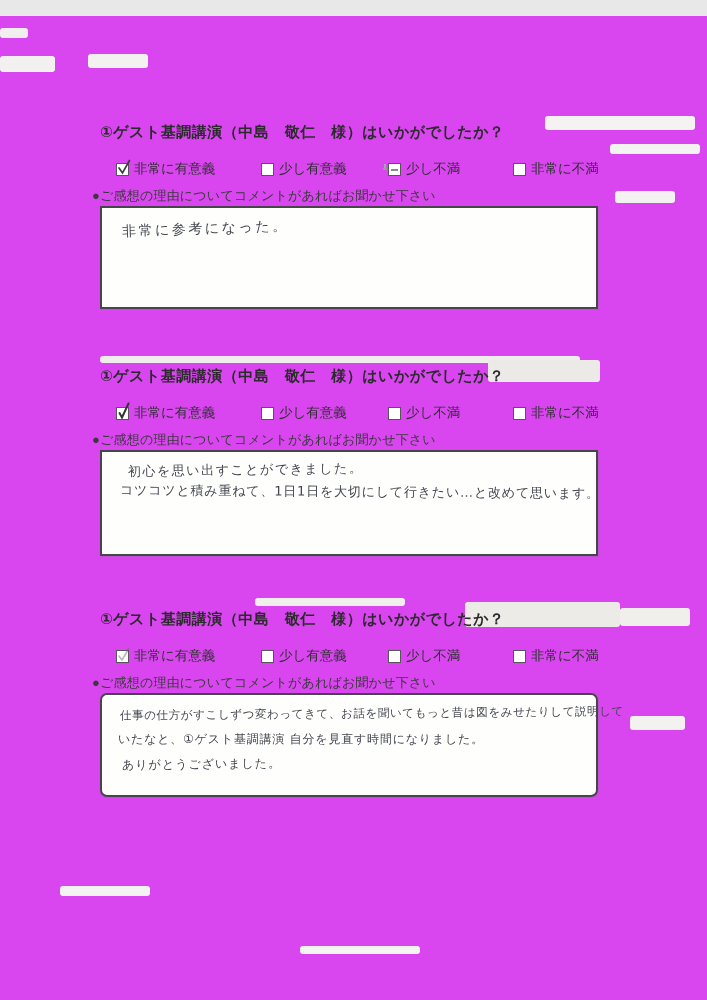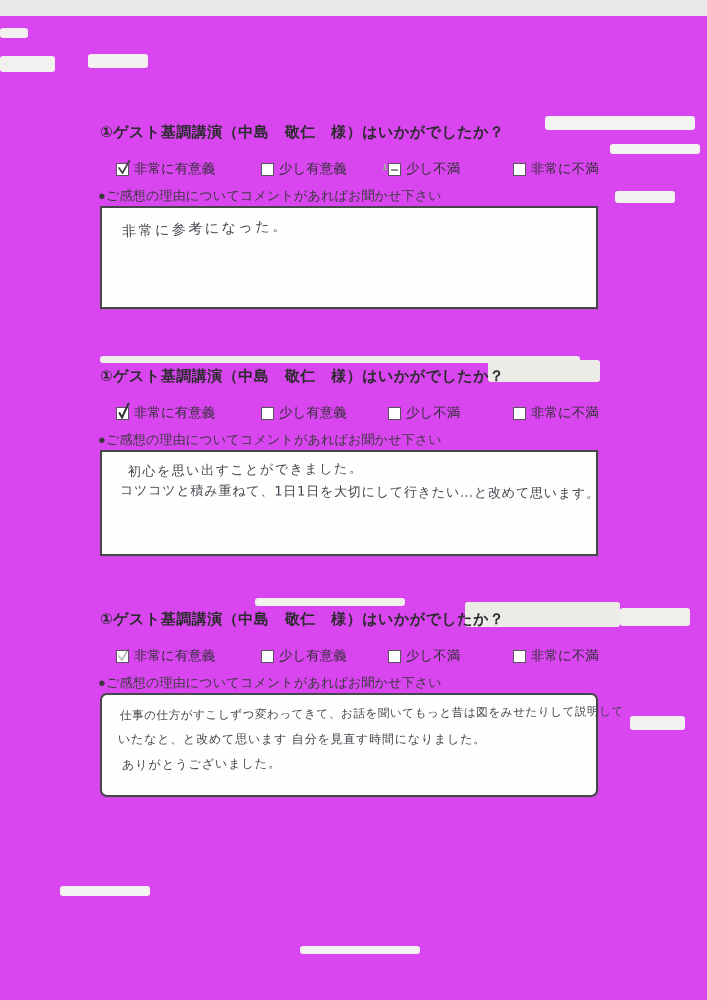--- a/index.html
+++ b/index.html
@@ -30,21 +30,21 @@
   .mark-check { display:none; position:absolute; left:-2px; top:-7px; width:18px; height:20px; }
   .checkbox[data-state="checked"] .mark-check { display:block; }
   .checkbox[data-state="checked-faint"] .mark-check { display:block; opacity:0.42; }
   .mark-dash { display:none; position:absolute; top:5px; left:2px; width:7px; height:2px; background:#8c8c90; }
   .mark-dash::before { content:""; position:absolute; left:-8px; top:-1px; width:4px; height:2px; background:#9b9b9e; }
   .mark-dash::after  { content:""; position:absolute; left:-7px; top:-5px; width:2px; height:4px; background:#a5a5a8; }
   .checkbox[data-state="dash"] .mark-dash { display:block; }
   .option-label { font-size:13.5px; color:#313134; white-space:nowrap; }
 
   .prompt {
-    position:absolute; left:98px; top:64px;
+    position:absolute; left:92px; top:64px;
     font-size:13px; color:#3a3a3d; letter-spacing:0.2px; white-space:nowrap;
   }
   .comment-box {
     position:absolute; left:100px; top:83px; width:494px;
     border:2px solid #46464a; background:#fefefd;
     box-shadow:1px 1px 0 rgba(120,120,120,0.25);
   }
   .hw {
     position:absolute; color:#43464e; white-space:nowrap;
     font-family:"DejaVu Sans","Liberation Sans",sans-serif;
@@ -187,18 +187,18 @@
         <span class="checkbox" data-state="unchecked">
           
           
         </span>
         <span class="option-label">非常に不満</span>
       </div>
     </div>
     <div class="prompt">●ご感想の理由についてコメントがあればお聞かせ下さい</div>
     <div class="comment-box" style="height:100px;border-radius:7px;">
       <span class="hw hw3-0">仕事の仕方がすこしずつ変わってきて、お話を聞いてもっと昔は図をみせたりして説明して</span>
-      <span class="hw hw3-1">いたなと、と改めて思います 自分を見直す時間になりました。</span>
+      <span class="hw hw3-1">いたなと、①ゲスト基調講演 自分を見直す時間になりました。</span>
       <span class="hw hw3-2">ありがとうございました。</span>
     </div>
   </div>
 
 </div>
 
 </body></html>

